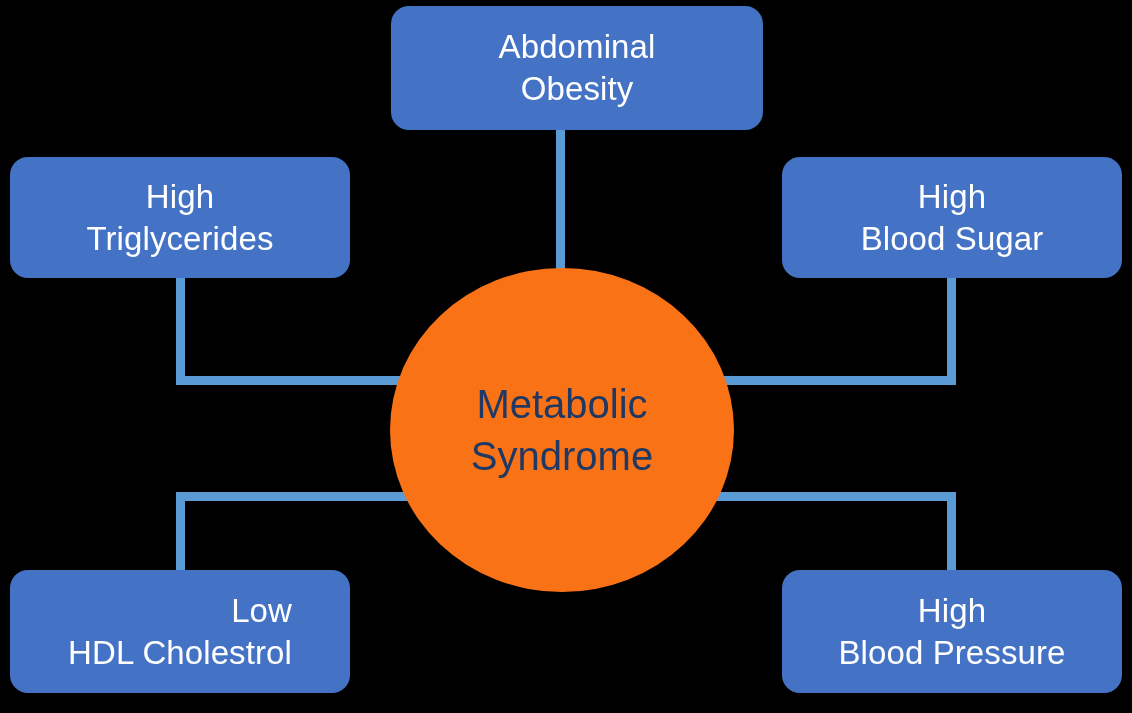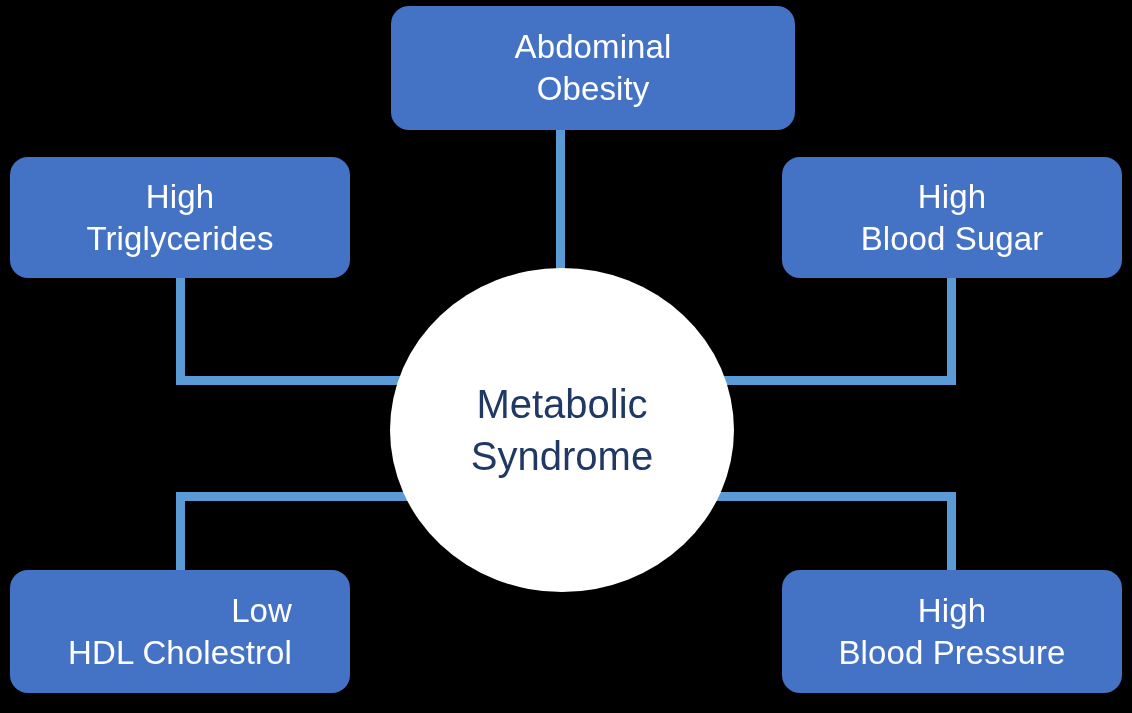--- a/index.html
+++ b/index.html
@@ -30,35 +30,35 @@
     font-size: 33px;
     line-height: 1.26;
     text-align: center;
     letter-spacing: 0.1px;
     box-sizing: border-box;
     padding: 4px 10px;
     white-space: pre-line;
   }
   .center-circle {
     position: absolute;
-    background: #ffffff;
+    background: #f97316;
     border-radius: 50%;
     display: flex;
     align-items: center;
     justify-content: center;
     color: #1F3864;
     font-size: 40px;
     line-height: 1.30;
     text-align: center;
     white-space: pre-line;
     box-sizing: border-box;
   }
 
   
-  #node-top      { left: 391px; top:   6px; width: 404px; height: 124px; }
+  #node-top      { left: 391px; top:   6px; width: 372px; height: 124px; }
   #node-left-up  { left:  10px; top: 157px; width: 340px; height: 121px; }
   #node-right-up { left: 782px; top: 157px; width: 340px; height: 121px; }
   #node-left-dn  { left:  10px; top: 570px; width: 340px; height: 123px; text-align: right; }
   #node-right-dn { left: 782px; top: 570px; width: 340px; height: 123px; }
   #circle-center { left: 390px; top: 268px; width: 344px; height: 324px; }
 
   
   
   #conn-top-v        { left: 556px; top: 128px; width: 9px;  height: 144px; }
   

